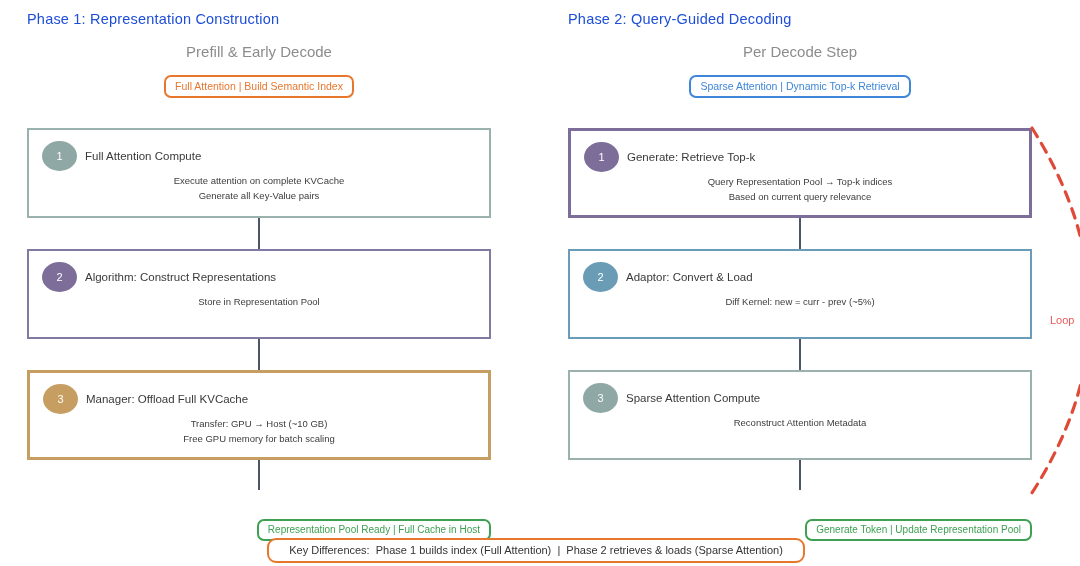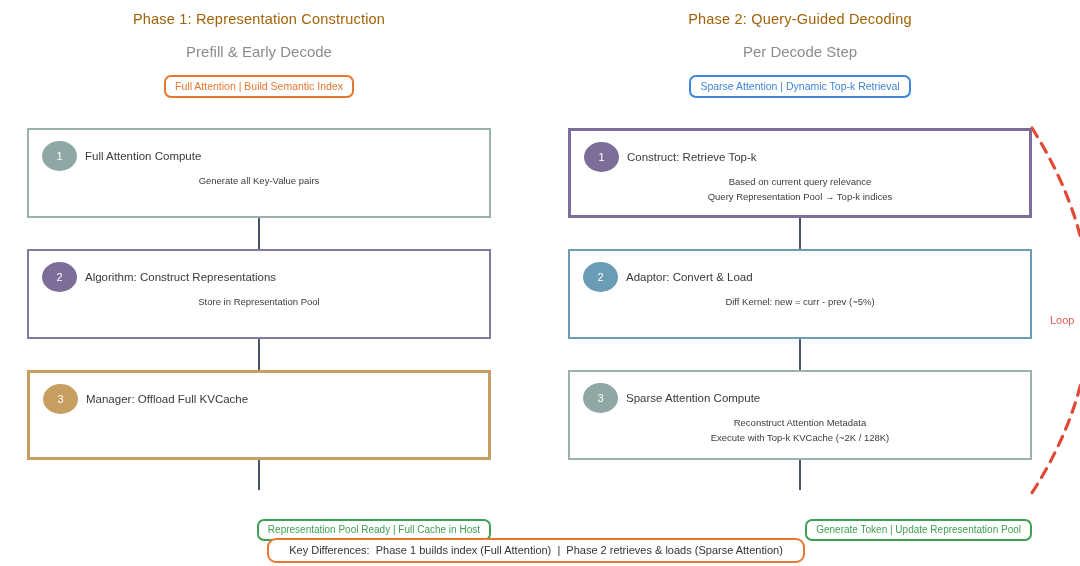--- a/index.html
+++ b/index.html
@@ -1,20 +1,20 @@
 <!DOCTYPE html>
 <html><head>
 <meta charset="utf-8">
 <style>
   html,body{margin:0;padding:0;background:#ffffff;width:1080px;height:566px;overflow:hidden;
     font-family:"Liberation Sans","DejaVu Sans",sans-serif;position:relative;}
   .abs{position:absolute;}
 
   
-  .phase-title{width:464px;text-align:center;font-size:14.5px;color:#a16207;letter-spacing:.2px;}
+  .phase-title{width:464px;font-size:14.5px;color:#1d4ed8;letter-spacing:.2px;}
   .phase-subtitle{width:464px;text-align:center;font-size:15px;color:#8c8c8c;}
   .badge-row{width:464px;text-align:center;}
   .badge{display:inline-block;border:2px solid;border-radius:7px;padding:3px 9px;font-size:10.5px;
     background:#fff;white-space:pre;line-height:1.2;}
   .badge.orange{border-color:#E8772E;color:#E8772E;}
   .badge.blue{border-color:#3E86D8;color:#3E86D8;}
   .badge.green{border-color:#3DA052;color:#3DA052;font-size:10px;}
   .badge.keydiff{border-color:#E8772E;color:#333333;font-size:11px;padding:4px 20px;border-radius:9px;}
 
   
@@ -58,56 +58,60 @@
 <div class="abs phase-title col2" style="top:11px">Phase 2: Query-Guided Decoding</div>
 <div class="abs phase-subtitle col2" style="top:43px">Per Decode Step</div>
 <div class="abs badge-row col2" style="top:75px">
   <span class="badge blue">Sparse Attention | Dynamic Top-k Retrieval</span>
 </div>
 
 <div class="abs box col1 r1 b-teal">
   <div class="num c-teal">1</div>
   <div class="btitle">Full Attention Compute</div>
   <div class="bbody">
+    <div>Execute attention on complete KVCache</div>
     <div>Generate all Key-Value pairs</div>
   </div>
 </div>
 <div class="abs box col1 r2 b-purple2">
   <div class="num c-purple">2</div>
   <div class="btitle">Algorithm: Construct Representations</div>
   <div class="bbody">
     <div>Store in Representation Pool</div>
   </div>
 </div>
 <div class="abs box col1 r3 b-tan">
   <div class="num c-tan">3</div>
   <div class="btitle">Manager: Offload Full KVCache</div>
+  <div class="bbody">
+    <div>Transfer: GPU → Host (~10 GB)</div>
+    <div>Free GPU memory for batch scaling</div>
+  </div>
 </div>
 
 <div class="abs box col2 r1 b-purple1">
   <div class="num c-purple">1</div>
-  <div class="btitle">Construct: Retrieve Top-k</div>
+  <div class="btitle">Generate: Retrieve Top-k</div>
   <div class="bbody">
+    <div>Query Representation Pool → Top-k indices</div>
     <div>Based on current query relevance</div>
-    <div>Query Representation Pool → Top-k indices</div>
   </div>
 </div>
 <div class="abs box col2 r2 b-blue">
   <div class="num c-blue">2</div>
   <div class="btitle">Adaptor: Convert &amp; Load</div>
   <div class="bbody">
     <div>Diff Kernel: new = curr - prev (~5%)</div>
   </div>
 </div>
 <div class="abs box col2 r3 b-teal">
   <div class="num c-teal">3</div>
   <div class="btitle">Sparse Attention Compute</div>
   <div class="bbody">
     <div>Reconstruct Attention Metadata</div>
-    <div>Execute with Top-k KVCache (~2K / 128K)</div>
   </div>
 </div>
 
 <div class="abs vline" style="left:258px;top:218px;height:31px"></div>
 <div class="abs vline" style="left:258px;top:339px;height:31px"></div>
 <div class="abs vline" style="left:258px;top:460px;height:30px"></div>
 <div class="abs vline" style="left:799px;top:218px;height:31px"></div>
 <div class="abs vline" style="left:799px;top:339px;height:31px"></div>
 <div class="abs vline" style="left:799px;top:460px;height:30px"></div>
 

